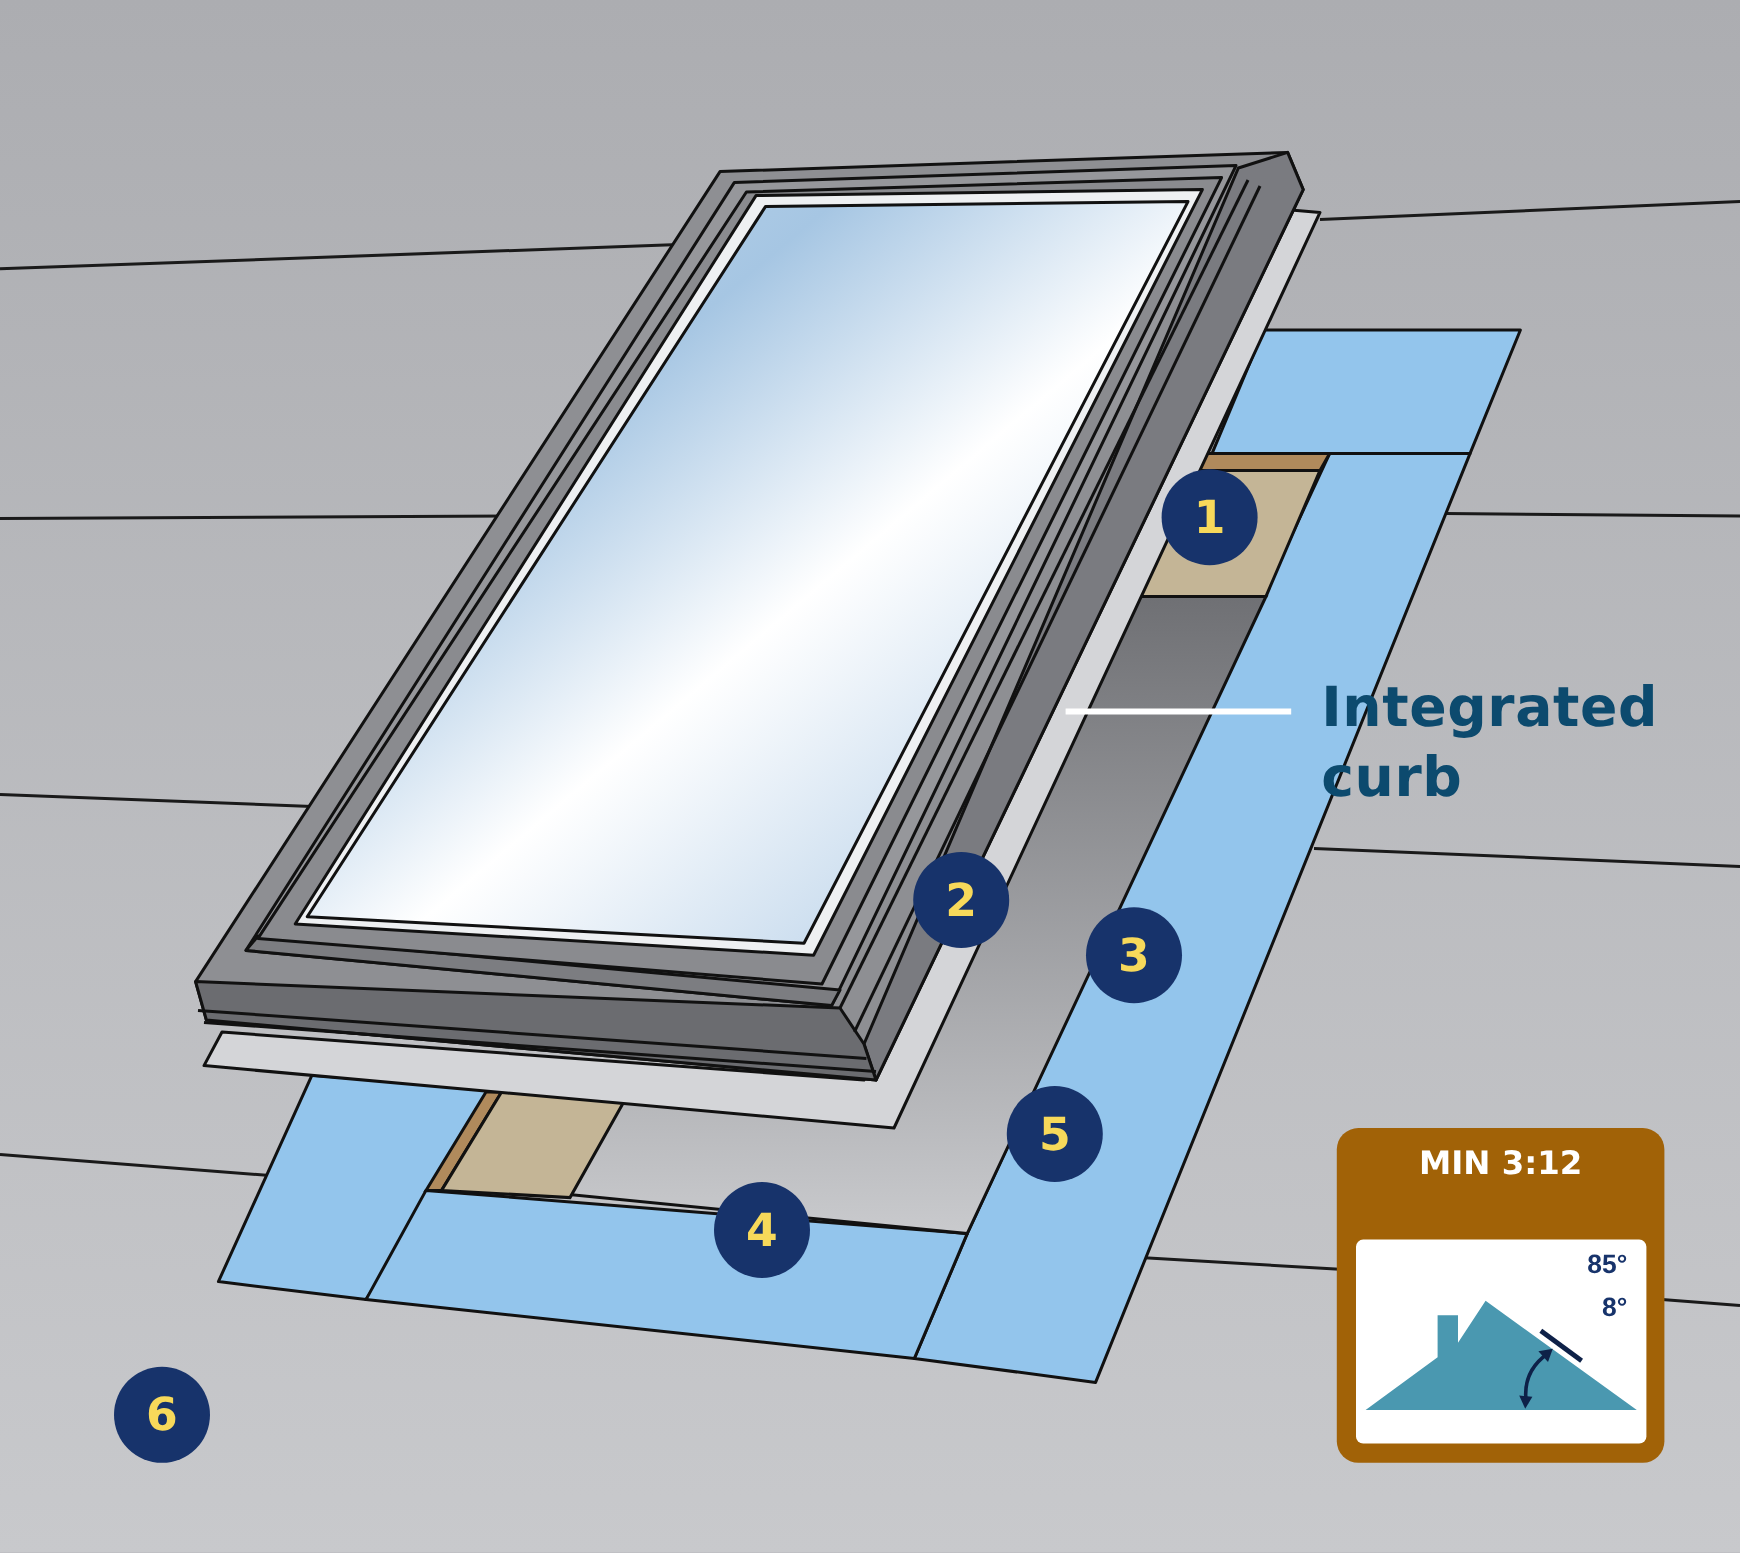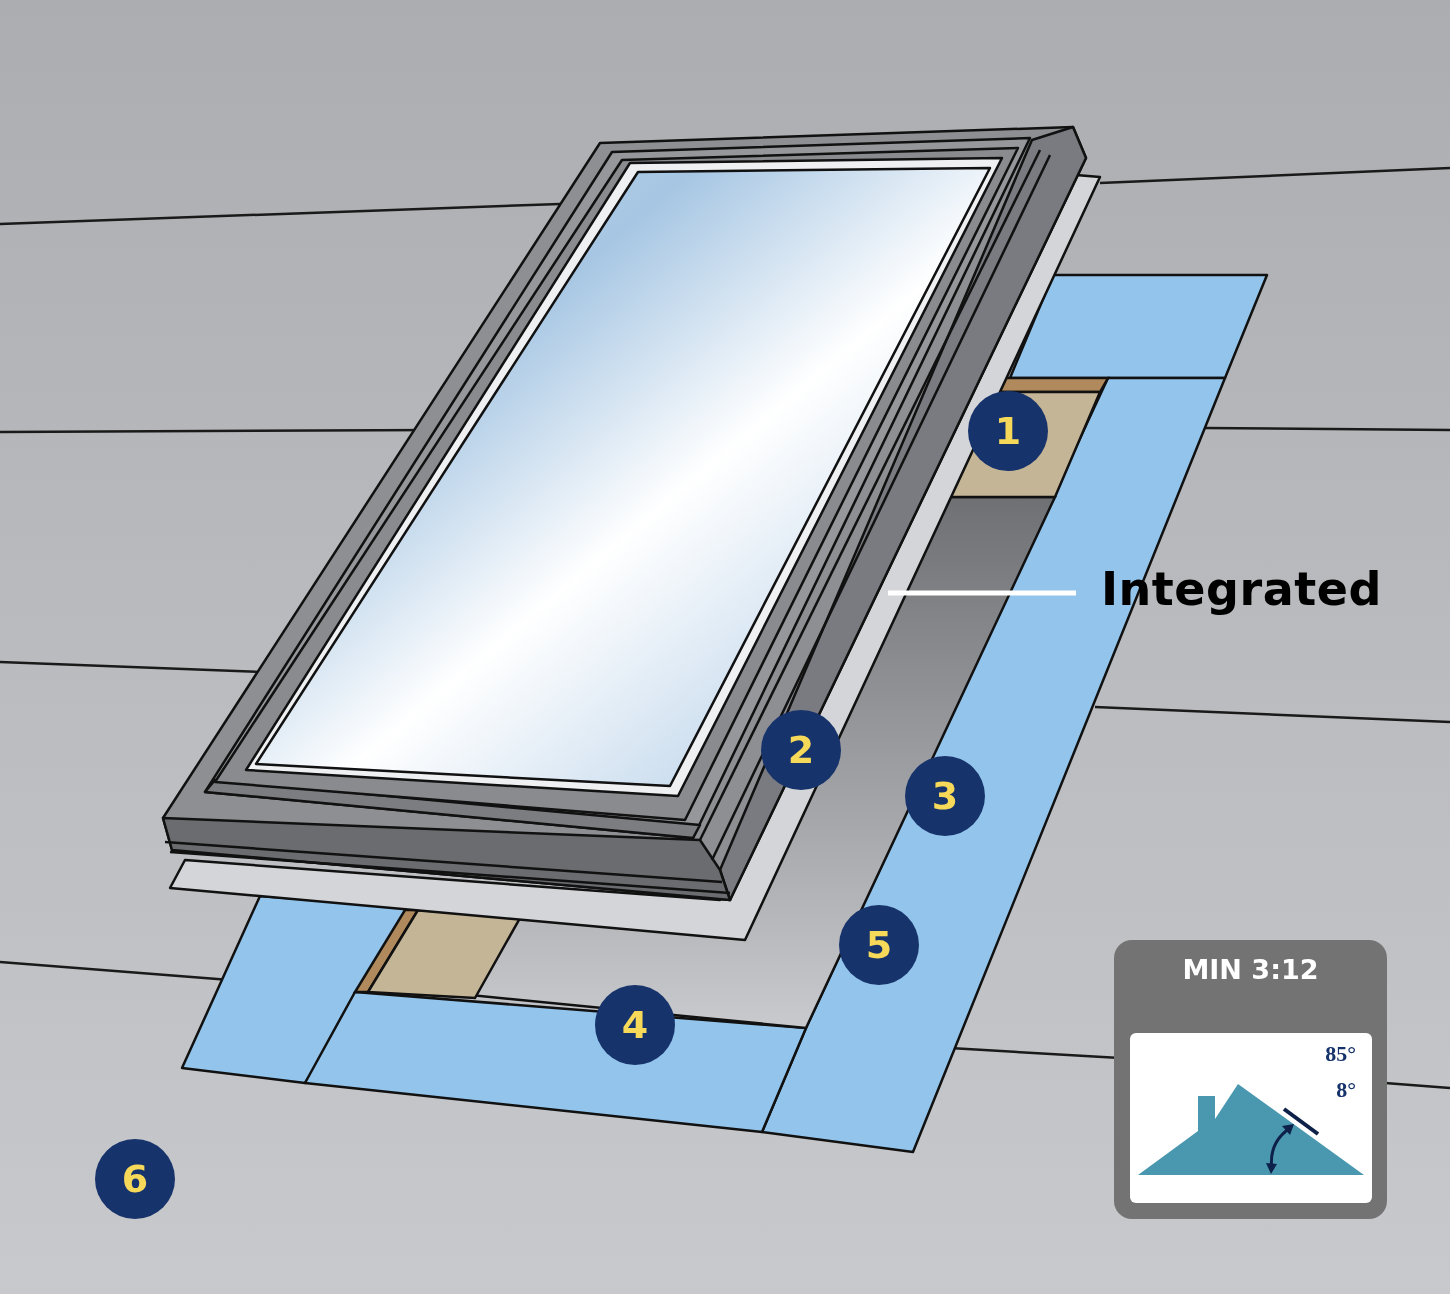--- a/index.html
+++ b/index.html
@@ -11,41 +11,41 @@
     #scene { position: absolute; left: 0; top: 0; width: 1450px; height: 1294px; }
     .badge {
       position: absolute; width: 80px; height: 80px; border-radius: 50%;
       background: #17336b; color: #f7d95a;
       font-family: "DejaVu Sans", sans-serif; font-weight: bold; font-size: 38px;
       display: flex; align-items: center; justify-content: center;
       transform: translate(-50%, -50%); cursor: pointer;
     }
     .callout-label {
       position: absolute; left: 1101px; top: 560px;
-      color: #000000; font-family: "DejaVu Sans", sans-serif; font-weight: bold;
+      color: #0c4a6e; font-family: "DejaVu Sans", sans-serif; font-weight: bold;
       font-size: 46px; line-height: 58px; letter-spacing: 0.5px;
     }
     .callout-label span { display: block; }
     .pitch-card {
       position: absolute; left: 1114px; top: 940px; width: 273px; height: 279px;
-      background: #737373; border-radius: 18px;
+      background: #a16207; border-radius: 18px;
     }
     .pitch-title {
       position: absolute; left: 0; top: 12px; width: 100%; text-align: center;
       color: #fff; font-family: "DejaVu Sans", sans-serif; font-weight: bold;
       font-size: 27px; line-height: 36px;
     }
     .pitch-title span { display: block; }
     .pitch-inner {
       position: absolute; left: 16px; top: 93px; width: 242px; height: 170px;
       background: #ffffff; border-radius: 6px; overflow: hidden;
     }
     .pitch-angle {
       position: absolute; right: 16px; color: #17336b;
-      font-family: Liberation Serif, serif; font-weight: bold; font-size: 22px;
+      font-family: Liberation Sans, sans-serif; font-weight: bold; font-size: 22px;
     }
   </style>
 </head>
 <body>
 
 <svg id="scene" viewBox="0 0 1450 1294" xmlns="http://www.w3.org/2000/svg">
   <defs>
     <linearGradient id="roofGrad" x1="0" y1="0" x2="0" y2="1">
       <stop offset="0" stop-color="#acadb1"></stop>
       <stop offset="1" stop-color="#c8c9cc"></stop>
@@ -129,20 +129,21 @@
 
 <div class="badge" style="left:1008px; top:431px;">1</div>
 <div class="badge" style="left:801px; top:750px;">2</div>
 <div class="badge" style="left:945px; top:796px;">3</div>
 <div class="badge" style="left:635px; top:1025px;">4</div>
 <div class="badge" style="left:879px; top:945px;">5</div>
 <div class="badge" style="left:135px; top:1179px;">6</div>
 
 <div class="callout-label">
   <span>Integrated</span>
+  <span>curb</span>
 </div>
 
 <div class="pitch-card">
   <div class="pitch-title">
     <span>MIN 3:12</span>
   </div>
   <div class="pitch-inner">
     <div class="pitch-angle" style="top:8px;">85°</div>
     <div class="pitch-angle" style="top:44px;">8°</div>
     <svg width="242" height="170" viewBox="0 0 242 170" style="position:absolute;left:0;top:0;">

